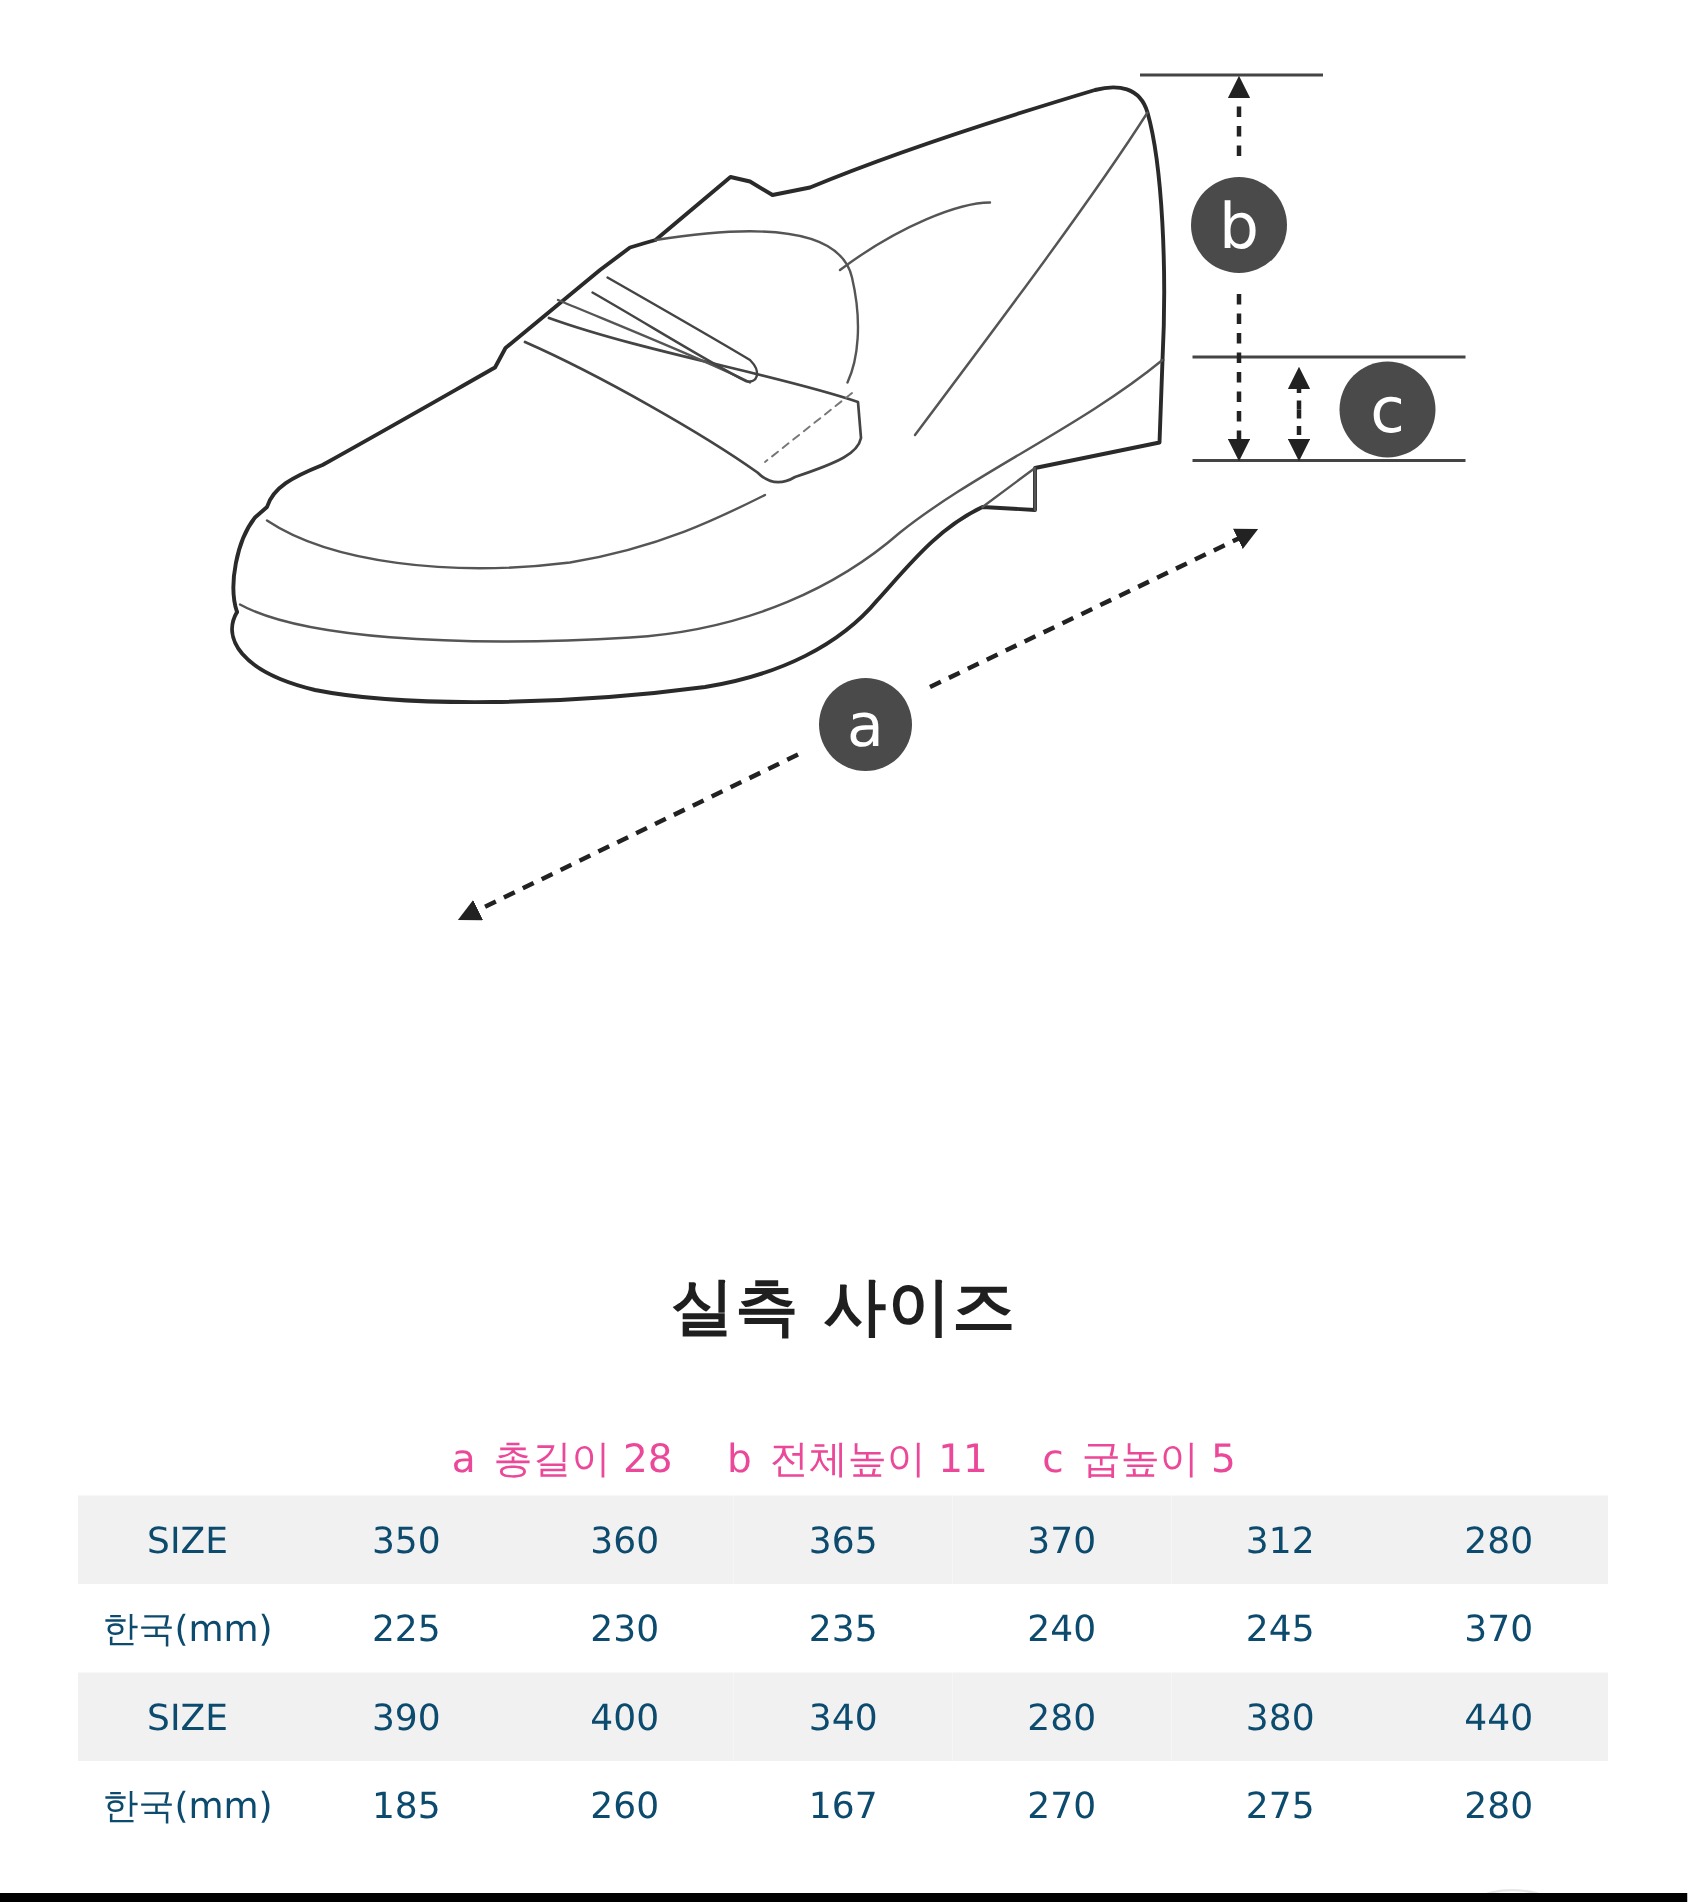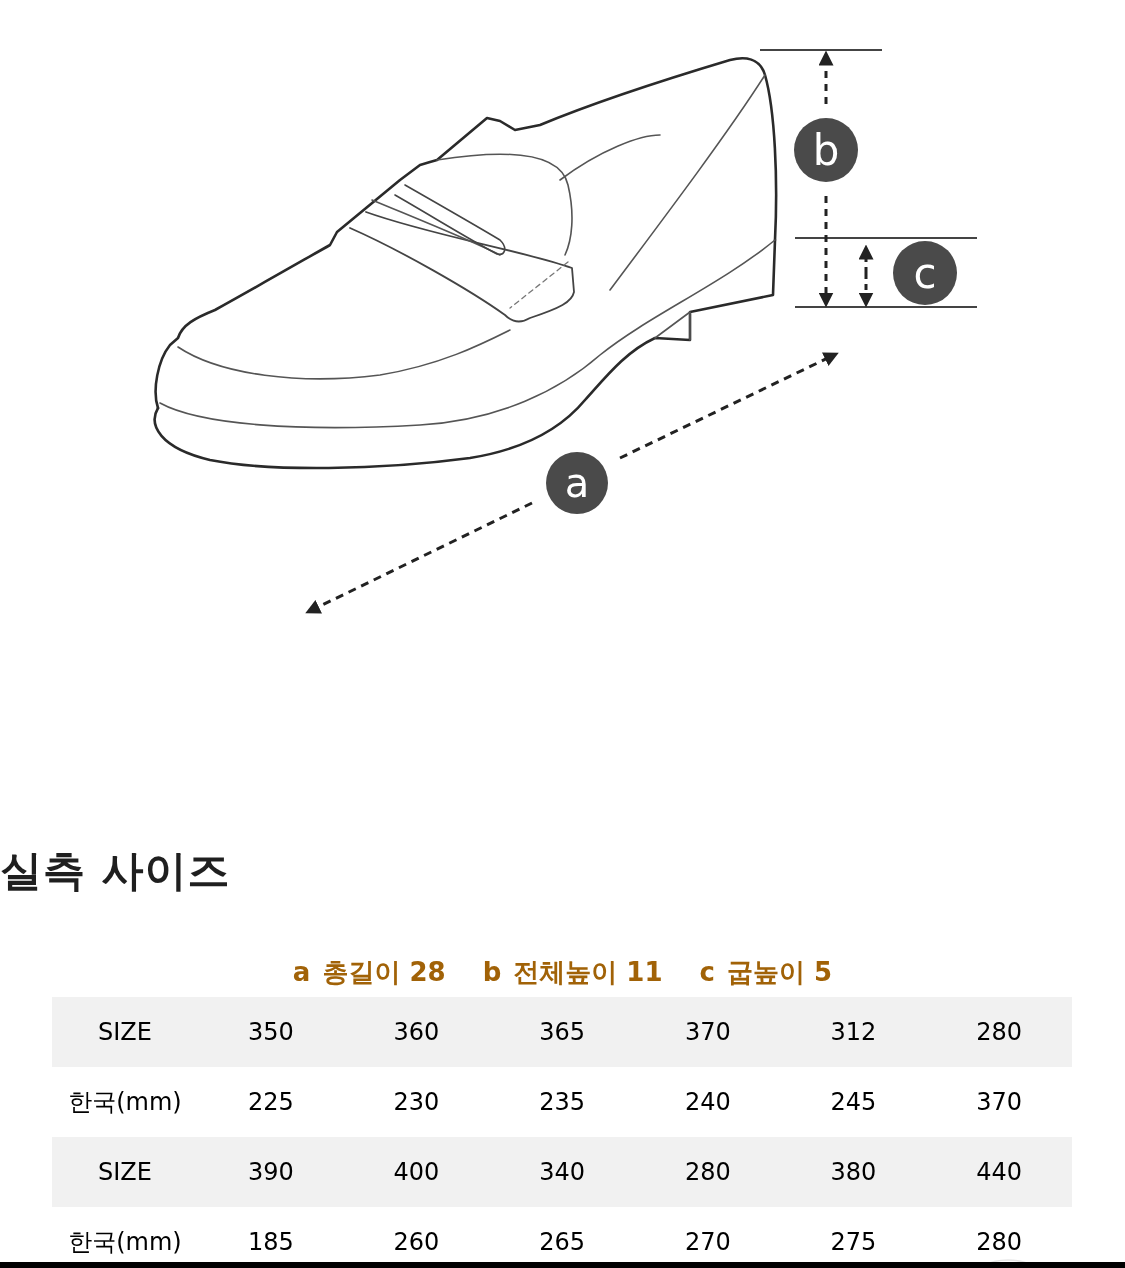--- a/index.html
+++ b/index.html
@@ -2,36 +2,36 @@
 <html><head>
   <meta charset="utf-8">
   <style>
     html, body { margin: 0; padding: 0; background: #ffffff; }
     body {
       width: 1125px; height: 1268px; position: relative; overflow: hidden;
       font-family: "DejaVu Sans", "Liberation Sans", sans-serif; color: #2b2b2b;
     }
     .illustration { position: absolute; left: 0; top: 0; width: 1125px; height: 700px; }
     .title {
-      position: absolute; left: 0; top: 843px; width: 1125px; 
+      position: absolute; left: 0; top: 843px; width: 1125px; text-align: center;
       font-size: 42px; font-weight: bold; color: #1f1f1f; letter-spacing: 1px;
     }
     .dims {
       position: absolute; left: 0; top: 955px; width: 1125px; text-align: center;
-      font-size: 26px; font-weight: bold; color: #a16207; white-space: nowrap;
+      font-size: 26px; font-weight: normal; color: #ec4899; white-space: nowrap;
     }
     .dims .dim { margin: 0 14px; }
     .dims .dim-key { margin-right: 12px; }
     .size-table {
       position: absolute; left: 52px; top: 997px; width: 1020px;
       border-collapse: collapse; table-layout: fixed;
     }
     .size-table td {
-      height: 70px; padding: 0; text-align: center; font-size: 24px;
-      color: #000000; font-family: "DejaVu Sans", "Liberation Sans", sans-serif;
+      height: 59px; padding: 0; text-align: center; font-size: 24px;
+      color: #0c4a6e; font-family: "DejaVu Sans", "Liberation Sans", sans-serif;
     }
     .size-table tr.shaded td { background: #f1f1f1; }
     .size-table td.label { width: 146px; }
     .bottom-rule {
       position: absolute; left: 0; top: 1262px; width: 1125px; height: 6px; background: #000;
     }
     .bottom-arc {
       position: absolute; left: 958px; top: 1244px; width: 100px; height: 40px;
     }
     .badge-text { font-family: "DejaVu Sans", "Liberation Sans", sans-serif; }
@@ -143,21 +143,21 @@
       <td>400</td>
       <td>340</td>
       <td>280</td>
       <td>380</td>
       <td>440</td>
     </tr>
     <tr>
       <td class="label">한국(mm)</td>
       <td>185</td>
       <td>260</td>
-      <td>265</td>
+      <td>167</td>
       <td>270</td>
       <td>275</td>
       <td>280</td>
     </tr>
   </tbody>
 </table>
 
 <svg class="bottom-arc" viewBox="0 0 100 40">
   <path d="M8,40 C20,8 80,8 92,40" fill="none" stroke="#e6e6e6" stroke-width="1.5"></path>
 </svg>

